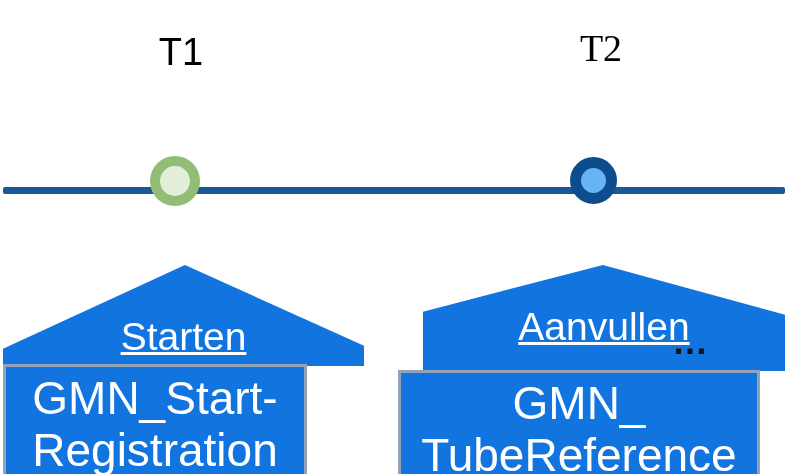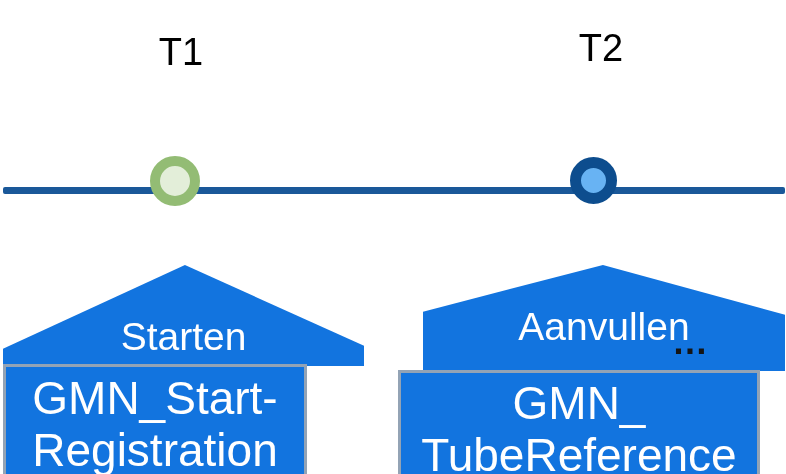--- a/index.html
+++ b/index.html
@@ -15,21 +15,21 @@
   }
   .t-label {
     position: absolute;
     width: 120px;
     text-align: center;
     font-size: 38px;
     line-height: 42px;
     color: var(--text-black, #000);
   }
   .t-label.t1 { left: 121px; top: 11px; }
-  .t-label.t2 { left: 541px; top: 7px; }
+  .t-label.t2 { left: 541px; top: 7px; font-family: Liberation Serif, serif; }
   .timeline-line {
     position: absolute;
     left: 3px; top: 167px;
     width: 782px; height: 7px;
     background: var(--line-blue, #1a5899);
     border-radius: 2px;
   }
   .milestone { position: absolute; border-radius: 50%; }
   .milestone.green {
     left: 150px; top: 136px;
@@ -44,20 +44,21 @@
     background: var(--blue-fill, #68b3f3);
   }
   .house {
     position: absolute;
     background: var(--house-blue, #1274df);
     display: flex;
     justify-content: center;
     align-items: flex-end;
     color: var(--text-white, #fff);
     font-size: 39px;
+    text-decoration: underline;
   }
   .house.left {
     left: 3px; top: 245px;
     width: 361px; height: 101px;
     clip-path: polygon(50.4% 0%, 100% 80%, 100% 100%, 0% 100%, 0% 83%);
   }
   .house.left .house-label { margin-bottom: 7px; }
   .house.right {
     left: 423px; top: 245px;
     width: 362px; height: 106px;

